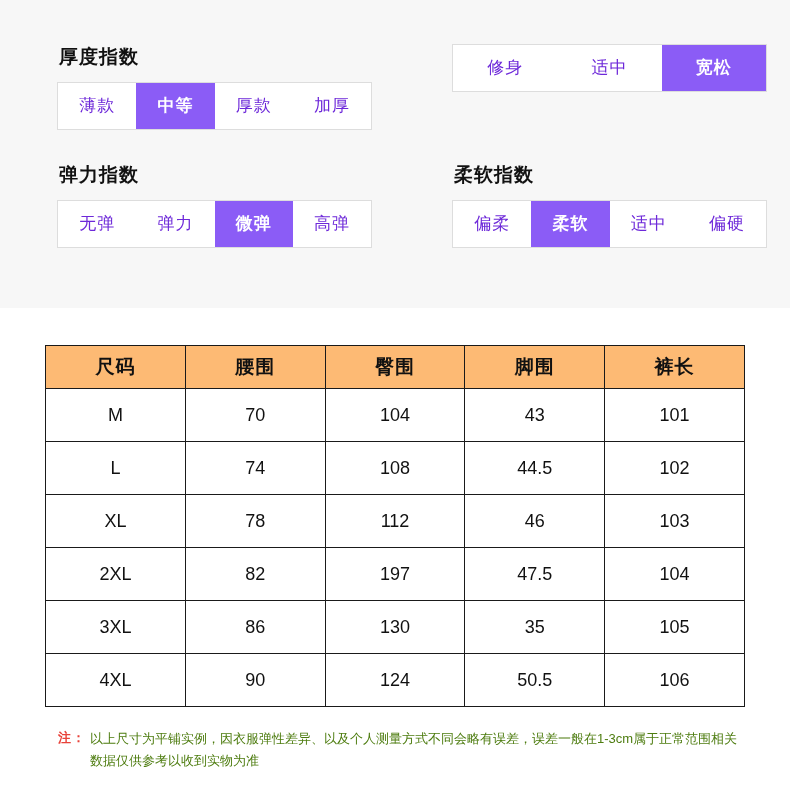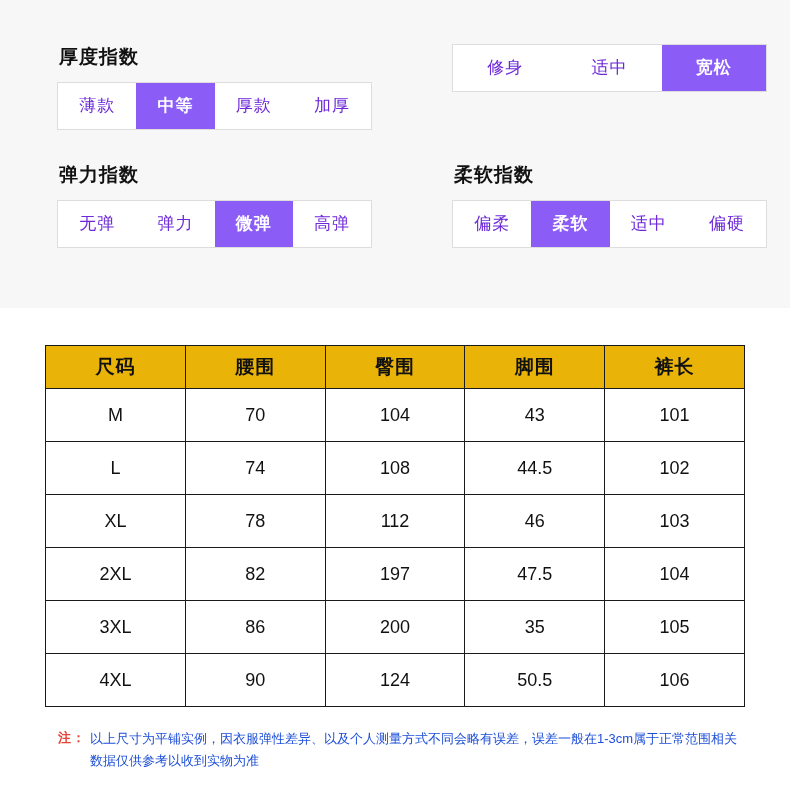--- a/index.html
+++ b/index.html
@@ -92,21 +92,21 @@
   table.size-table th,
   table.size-table td {
     border: 1px solid #1a1a1a;
     text-align: center;
     font-size: 18px;
     color: #111111;
     height: 52px;
     padding: 0;
   }
   table.size-table th {
-    background: #eab308;
+    background: #fdba74;
     font-weight: bold;
     font-size: 19px;
     letter-spacing: 1px;
     height: 42px;
   }
   table.size-table td {
     background: #ffffff;
     font-weight: normal;
   }
 
@@ -122,21 +122,21 @@
   .note-label {
     color: #e8433a;
     font-size: 13px;
     font-weight: bold;
     white-space: nowrap;
     padding-top: 1px;
     letter-spacing: 1px;
   }
   .note-text {
     font-size: 13px;
-    color: #1d4ed8;
+    color: #4d7c0f;
     line-height: 22px;
     margin-left: 4px;
   }
 </style>
 </head>
 <body>
 
 <div class="page">
 
   <section class="attr-panel">
@@ -219,21 +219,21 @@
         <tr>
           <td>2XL</td>
           <td>82</td>
           <td>197</td>
           <td>47.5</td>
           <td>104</td>
         </tr>
         <tr>
           <td>3XL</td>
           <td>86</td>
-          <td>200</td>
+          <td>130</td>
           <td>35</td>
           <td>105</td>
         </tr>
         <tr>
           <td>4XL</td>
           <td>90</td>
           <td>124</td>
           <td>50.5</td>
           <td>106</td>
         </tr>

